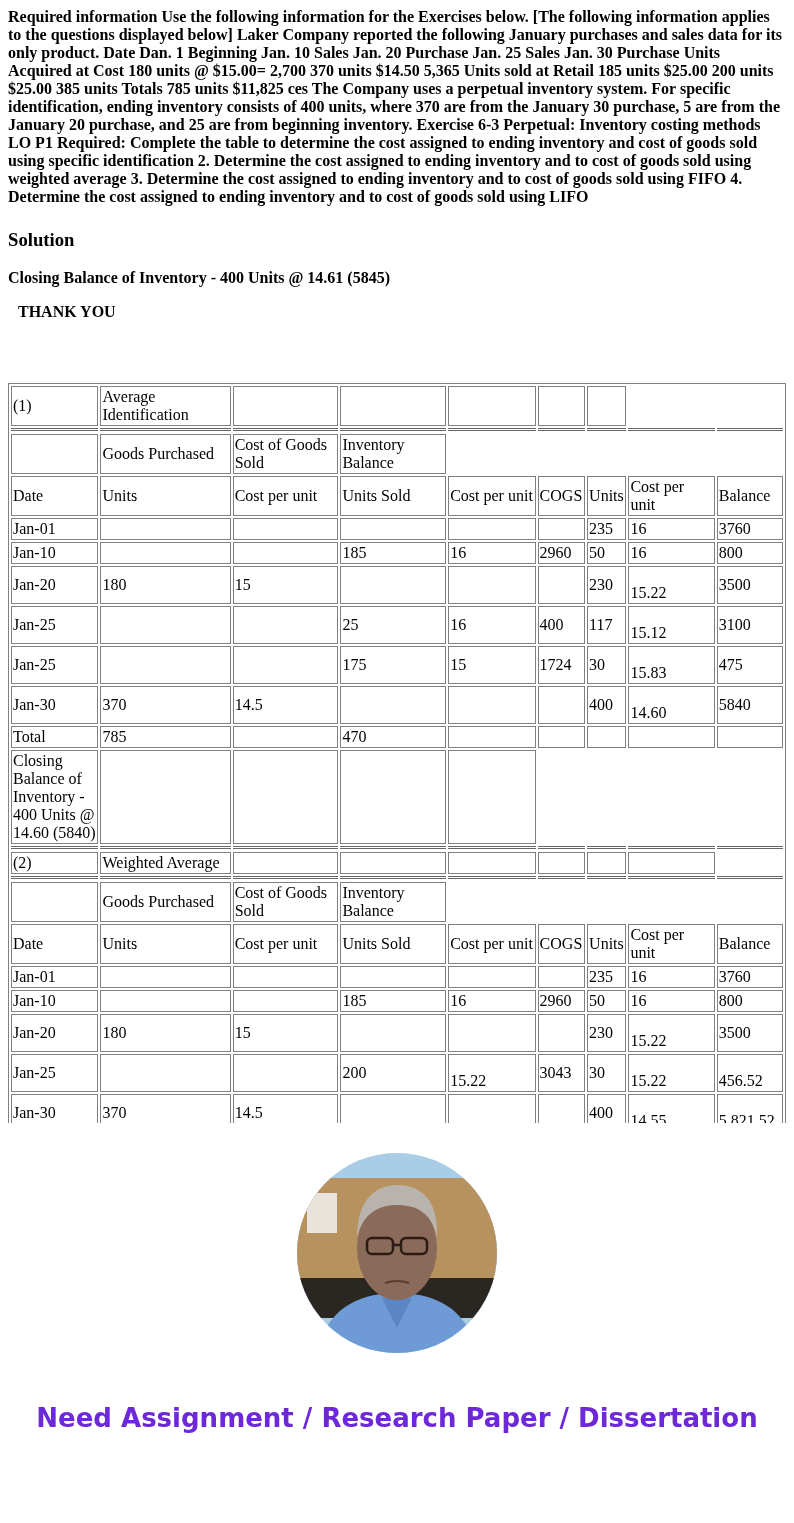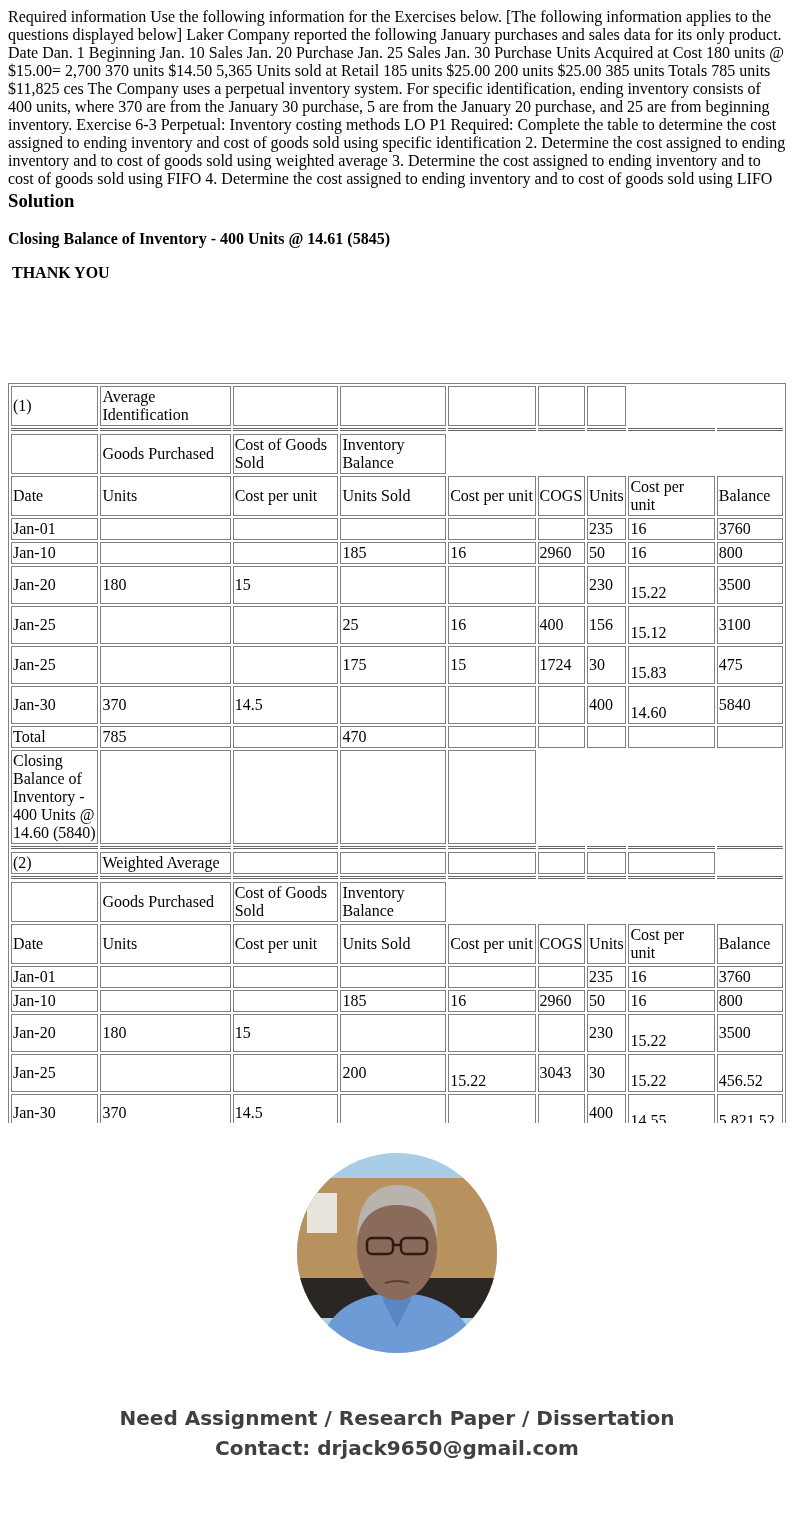--- a/index.html
+++ b/index.html
@@ -2,24 +2,24 @@
 <html><head>
   <meta charset="utf-8">
   <style>
     html, body { margin: 0; padding: 0; background: #ffffff; }
     body {
       width: 794px; height: 1523px; position: relative; overflow: hidden;
       font-family: "Liberation Serif", "DejaVu Serif", serif;
       color: #000; font-size: 16px; line-height: 18px;
     }
     .content { padding: 8px 8px 0 8px; }
-    .question { margin: 0; font-size: 16px; line-height: 18px; }
-    h3.solution-heading { font-size: 18.7px; font-weight: bold; margin: 2px 0 18px 0; line-height: 22px; }
+    .question { margin: 0; font-size: 16px; line-height: 18px; font-weight: bold; }
+    h3.solution-heading { font-size: 18.7px; font-weight: bold; margin: 23px 0 18px 0; line-height: 22px; }
     p.closing { margin: 0 0 16px 0; font-weight: bold; }
-    p.bold { margin: 0 0 16px 4px; font-weight: bold; }
+    p.bold { margin: 0 0 16px 10px; font-weight: bold; }
 
     .table-wrap {
       position: absolute; left: 8px; top: 383px; width: 778px; height: 740px;
       overflow: hidden;
     }
     table.ledger {
       border: 1px solid #808080; border-collapse: separate; border-spacing: 2px;
       width: 778px; font-size: 16px; line-height: 18px;
     }
     table.ledger td {
@@ -34,22 +34,22 @@
     .c3 { width: 104px; } .c4 { width: 86px; } .c5 { width: 42px; }
     .c6 { width: 35px; } .c7 { width: 85px; } .c8 { width: 65px; }
 
     .avatar {
       position: absolute; left: 297px; top: 1153px; width: 200px; height: 200px;
       border-radius: 50%; overflow: hidden;
       background: #c8e0f0;
     }
     .promo {
       position: absolute; left: 0; top: 1403px; width: 794px; text-align: center;
-      font-family: "DejaVu Sans", sans-serif; font-weight: bold; font-size: 20px;
-      line-height: 30px; color: #404040;
+      font-family: "DejaVu Sans", sans-serif; font-weight: bold; font-size: 26px;
+      line-height: 30px; color: #6d28d9;
     }
   </style>
 </head>
 <body>
 
 <div class="content">
   <p class="question">Required information Use the following information for the Exercises below. [The following information applies to the questions displayed below] Laker Company reported the following January purchases and sales data for its only product. Date Dan. 1 Beginning Jan. 10 Sales Jan. 20 Purchase Jan. 25 Sales Jan. 30 Purchase Units Acquired at Cost 180 units @ $15.00= 2,700 370 units $14.50 5,365 Units sold at Retail 185 units $25.00 200 units $25.00 385 units Totals 785 units $11,825 ces The Company uses a perpetual inventory system. For specific identification, ending inventory consists of 400 units, where 370 are from the January 30 purchase, 5 are from the January 20 purchase, and 25 are from beginning inventory. Exercise 6-3 Perpetual: Inventory costing methods LO P1 Required: Complete the table to determine the cost assigned to ending inventory and cost of goods sold using specific identification 2. Determine the cost assigned to ending inventory and to cost of goods sold using weighted average 3. Determine the cost assigned to ending inventory and to cost of goods sold using FIFO 4. Determine the cost assigned to ending inventory and to cost of goods sold using LIFO</p>
   <h3 class="solution-heading">Solution</h3>
   <p class="closing">Closing Balance of Inventory - 400 Units @ 14.61 (5845)</p>
   <p class="bold">THANK YOU</p>
@@ -143,21 +143,21 @@
           <td class="sub">15.22</td>
           <td>3500</td>
       </tr>
       <tr style="height:38px">
         <td>Jan-25</td>
           <td></td>
           <td></td>
           <td>25</td>
           <td>16</td>
           <td>400</td>
-          <td>156</td>
+          <td>117</td>
           <td class="sub">15.12</td>
           <td>3100</td>
       </tr>
       <tr style="height:38px">
         <td>Jan-25</td>
           <td></td>
           <td></td>
           <td>175</td>
           <td>15</td>
           <td>1724</td>
@@ -319,14 +319,13 @@
     <path d="M60 85 C60 45 80 32 100 32 C125 32 142 48 140 85 C135 60 120 52 100 52 C80 52 65 62 60 85 Z" fill="#b9b3ad"></path>
     <rect x="70" y="85" width="26" height="16" rx="5" fill="none" stroke="#2a1c14" stroke-width="2.5"></rect>
     <rect x="104" y="85" width="26" height="16" rx="5" fill="none" stroke="#2a1c14" stroke-width="2.5"></rect>
     <line x1="96" y1="92" x2="104" y2="92" stroke="#2a1c14" stroke-width="2.5"></line>
     <path d="M88 130 Q100 126 112 130" stroke="#5a3e30" stroke-width="2" fill="none"></path>
   </svg>
 </div>
 
 <div class="promo">
   <div>Need Assignment / Research Paper / Dissertation</div>
-  <div>Contact: drjack9650@gmail.com</div>
 </div>
 
 </body></html>

